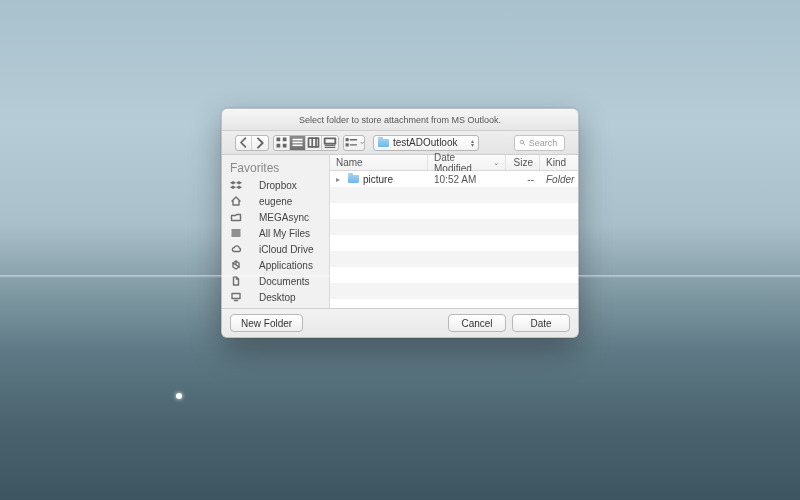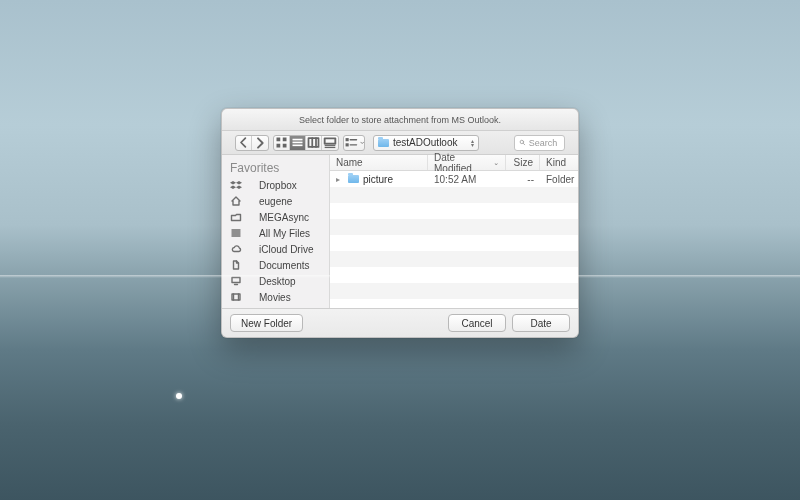--- a/index.html
+++ b/index.html
@@ -174,21 +174,21 @@
   .rows { flex:1; overflow:hidden; }
   .row {
     display: flex; height: 16px; align-items: center;
   }
   .row:nth-child(odd) { background: #ffffff; }
   .row:nth-child(even) { background: #f4f4f4; }
   .row > div { padding: 0 6px; display:flex; align-items:center; gap:4px; }
   .row .c-name { flex:1; }
   .row .c-date { width:78px; color:#555;}
   .row .c-size { width:34px; justify-content:flex-end; color:#555;}
-  .row .c-kind { width:38px; color:#555;}
+  .row .c-kind { width:38px; color:#555;font-style:italic;}
   .disclosure { color:#8a8a8a; font-size:8px; width:8px; display:inline-block; }
 
   .footer {
     height: 28px;
     display: flex; align-items: center;
     padding: 0 8px;
     gap: 6px;
     background: linear-gradient(#f2f2f2,#e9e9e9);
     border-bottom-left-radius: 6px; border-bottom-right-radius: 6px;
   }
@@ -348,20 +348,29 @@
 
         <div class="sb-item">
           <span class="ico">
             <svg viewBox="0 0 12 12">
                 <path class="stroke" d="M4 8.5a2 2 0 0 1 .3-3.97A2.6 2.6 0 0 1 9.3 5 1.8 1.8 0 0 1 9 8.5Z"></path>
               </svg>
           </span>
           <span>iCloud Drive</span>
         </div>
 
+        <div class="sb-item">
+          <span class="ico">
+            <svg viewBox="0 0 12 12">
+                <path class="stroke" d="M6 2 3 4v4l3 2 3-2V4Z"></path>
+                <path class="stroke" d="M6 2v4l3 2M6 6 3 4"></path>
+              </svg>
+          </span>
+          <span>Applications</span>
+        </div>
 
         <div class="sb-item">
           <span class="ico">
             <svg viewBox="0 0 12 12">
                 <path class="stroke" d="M3.5 2h3l2 2v6h-5z"></path>
                 <path class="stroke" d="M6.5 2v2h2"></path>
               </svg>
           </span>
           <span>Documents</span>
         </div>

